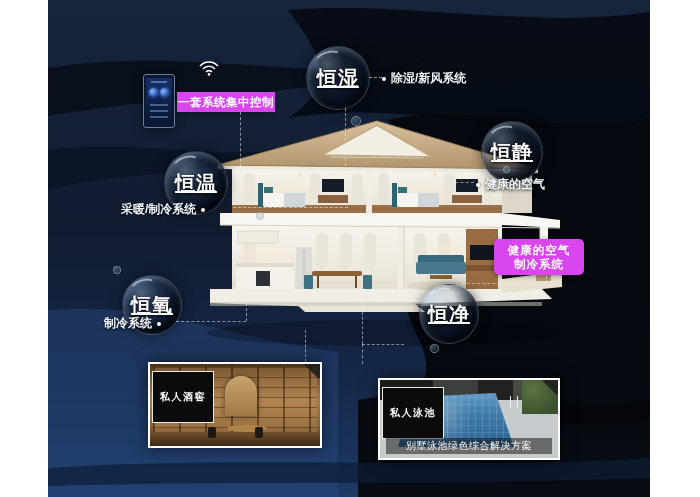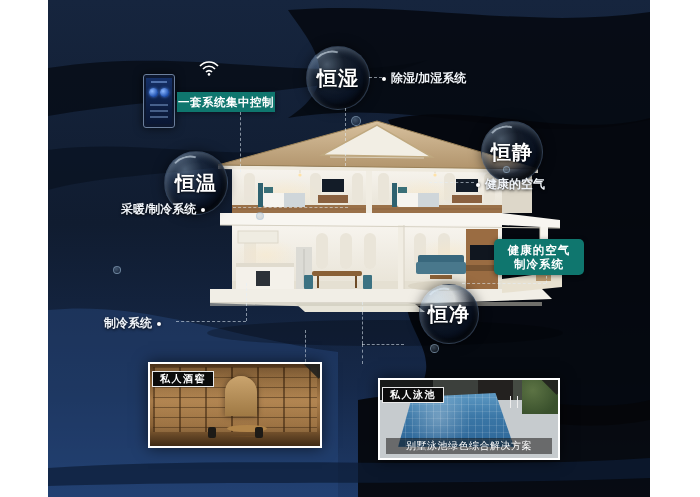--- a/index.html
+++ b/index.html
@@ -9,57 +9,57 @@
   .canvas > svg.bg{position:absolute;inset:0;}
   .serif{font-family:"Liberation Serif","DejaVu Serif",serif;}
 
   
   .bubble{position:absolute;border-radius:50%;display:flex;align-items:center;justify-content:center;
     color:#fff;font-weight:700;font-size:20px;letter-spacing:1px;
     background:radial-gradient(circle at 32% 28%, rgba(170,200,230,.40) 0%, rgba(90,120,160,.18) 28%,
                rgba(10,20,38,.88) 62%, rgba(2,6,14,.96) 100%);
     border:1px solid rgba(140,170,200,.28);
     box-shadow:inset 2px 3px 6px rgba(190,215,240,.35), inset -3px -4px 8px rgba(0,0,0,.7), 0 0 12px rgba(0,0,0,.5);
-    text-shadow:0 1px 3px rgba(0,0,0,.85);}
+    text-shadow:0 1px 3px rgba(0,0,0,.85);text-decoration:underline;}
   .bubble::after{content:"";position:absolute;top:6%;left:12%;width:42%;height:26%;
     border:2px solid transparent;border-top-color:rgba(225,238,250,.55);border-radius:50%;transform:rotate(-16deg);}
   .mini-b{position:absolute;border-radius:50%;border:1px solid rgba(170,200,225,.5);
     background:radial-gradient(circle at 35% 30%, rgba(160,190,215,.35), rgba(15,25,45,.15));}
 
   
   .feature{position:absolute;display:flex;align-items:center;gap:5px;white-space:nowrap;
     font-weight:700;font-size:12px;color:#f0f4f9;text-shadow:0 1px 3px rgba(0,0,0,.9);}
   .dot{width:4px;height:4px;background:#ffffff;border-radius:50%;box-shadow:0 0 3px rgba(0,0,0,.7);flex:0 0 auto;}
 
   
   .dash-h{position:absolute;border-top:1px dashed rgba(228,238,248,.55);height:0;}
   .dash-v{position:absolute;border-left:1px dashed rgba(228,238,248,.55);width:0;}
 
   
-  .tag-orange{position:absolute;background:#0f766e;color:#ffffff;font-weight:700;
+  .tag-orange{position:absolute;background:#d946ef;color:#ffffff;font-weight:700;
     display:flex;align-items:center;justify-content:center;box-shadow:0 1px 5px rgba(0,0,0,.45);}
   .control-label{left:177px;top:92px;width:98px;height:20px;font-size:11.5px;letter-spacing:.5px;}
   .highlight-box{left:494px;top:239px;width:90px;height:36px;border-radius:5px;flex-direction:column;
     font-size:11.5px;line-height:14px;letter-spacing:1px;}
 
   
   .phone{position:absolute;left:143px;top:74px;width:30px;height:52px;background:#0d1830;
     border:1px solid #6b7f9c;border-radius:3px;box-shadow:0 0 10px rgba(0,0,0,.65);}
   .phone .screen{position:absolute;left:2px;right:2px;top:3px;bottom:3px;
     background:linear-gradient(180deg,#153067,#0c1c3f 70%,#0a1734);}
   .phone .statusbar{position:absolute;left:5px;right:5px;top:3px;height:2px;background:rgba(130,170,230,.55);}
   .phone .dial{position:absolute;top:10px;width:9px;height:9px;border-radius:50%;
     background:radial-gradient(circle at 35% 35%, #8cb8ff, #1d4fae 70%);box-shadow:0 0 3px rgba(90,150,255,.8);}
   .phone .d1{left:3px;} .phone .d2{right:3px;}
   .phone .row{position:absolute;left:4px;right:4px;height:2px;background:rgba(140,175,225,.45);}
 
   
   .photo{position:absolute;border:2px solid #ffffff;box-shadow:0 0 14px rgba(0,0,0,.6);overflow:hidden;}
   .photo-tag{position:absolute;top:7px;left:2px;background:#0b0b0b;border:1px solid #e9e9e9;color:#fff;
-    font-size:10px;font-weight:700;padding:0 7px;letter-spacing:1.5px;z-index:3;}
+    font-size:10px;font-weight:700;padding:18px 7px;letter-spacing:1.5px;z-index:3;}
   .photo-caption{position:absolute;left:6px;right:6px;bottom:4px;background:rgba(12,10,7,.5);color:#fff;
     font-size:10px;text-align:center;padding:1px 0;letter-spacing:.5px;z-index:3;white-space:nowrap;overflow:hidden;}
   .corner-ribbon{position:absolute;top:-8px;right:-8px;width:26px;height:16px;background:#20201e;
     transform:rotate(45deg);z-index:2;opacity:.9;}
 
   .wine-scene{position:absolute;inset:0;background:linear-gradient(180deg,#4a3018,#7c5830 18%,#a87c4a 45%,#8a6236 75%,#3f2a15 100%);}
   .wine-rack{position:absolute;left:3px;right:3px;top:3px;bottom:14px;
     background:repeating-linear-gradient(180deg,rgba(62,40,18,.5) 0 1px,transparent 1px 10px),
                repeating-linear-gradient(90deg,rgba(70,46,22,.55) 0 2px,rgba(198,152,96,.32) 2px 26px);}
   .wine-door{position:absolute;left:44%;top:12px;width:32px;height:40px;border-radius:16px 16px 0 0;
@@ -229,31 +229,32 @@
     <path d="M5,11 A8,8 0 0 1 17,11" fill="none" stroke="#fff" stroke-width="1.6"></path>
     <path d="M8,14 A4,4 0 0 1 14,14" fill="none" stroke="#fff" stroke-width="1.6"></path>
     <circle cx="11" cy="16.4" r="1.3" fill="#fff"></circle>
   </svg>
   <div class="tag-orange control-label serif">一套系统集中控制</div>
   <div class="dash-v" style="left:240px;top:112px;height:60px"></div>
 
   <div class="bubble" style="left:306px;top:46px;width:62px;height:62px">恒湿</div>
   <div class="bubble" style="left:481px;top:121px;width:60px;height:60px">恒静</div>
   <div class="bubble" style="left:164px;top:151px;width:62px;height:62px">恒温</div>
+  <div class="bubble" style="left:122px;top:275px;width:58px;height:58px">恒氧</div>
   <div class="bubble" style="left:419px;top:284px;width:58px;height:58px">恒净</div>
 
   <div class="mini-b" style="left:351px;top:116px;width:8px;height:8px"></div>
   <div class="mini-b" style="left:256px;top:212px;width:6px;height:6px"></div>
   <div class="mini-b" style="left:430px;top:344px;width:7px;height:7px"></div>
   <div class="mini-b" style="left:503px;top:166px;width:5px;height:5px"></div>
   <div class="mini-b" style="left:113px;top:266px;width:6px;height:6px"></div>
 
   <div class="feature" style="left:382px;top:70px">
     <span class="dot"></span>
-    <span>除湿/加湿系统</span>
+    <span>除湿/新风系统</span>
   </div>
   <div class="dash-h" style="left:369px;top:77px;width:13px"></div>
   <div class="dash-v" style="left:345px;top:108px;height:58px"></div>
 
   <div class="feature" style="left:476px;top:176px">
     <span class="dot"></span>
     <span>健康的空气</span>
   </div>
   <div class="dash-h" style="left:429px;top:182px;width:45px"></div>
 

